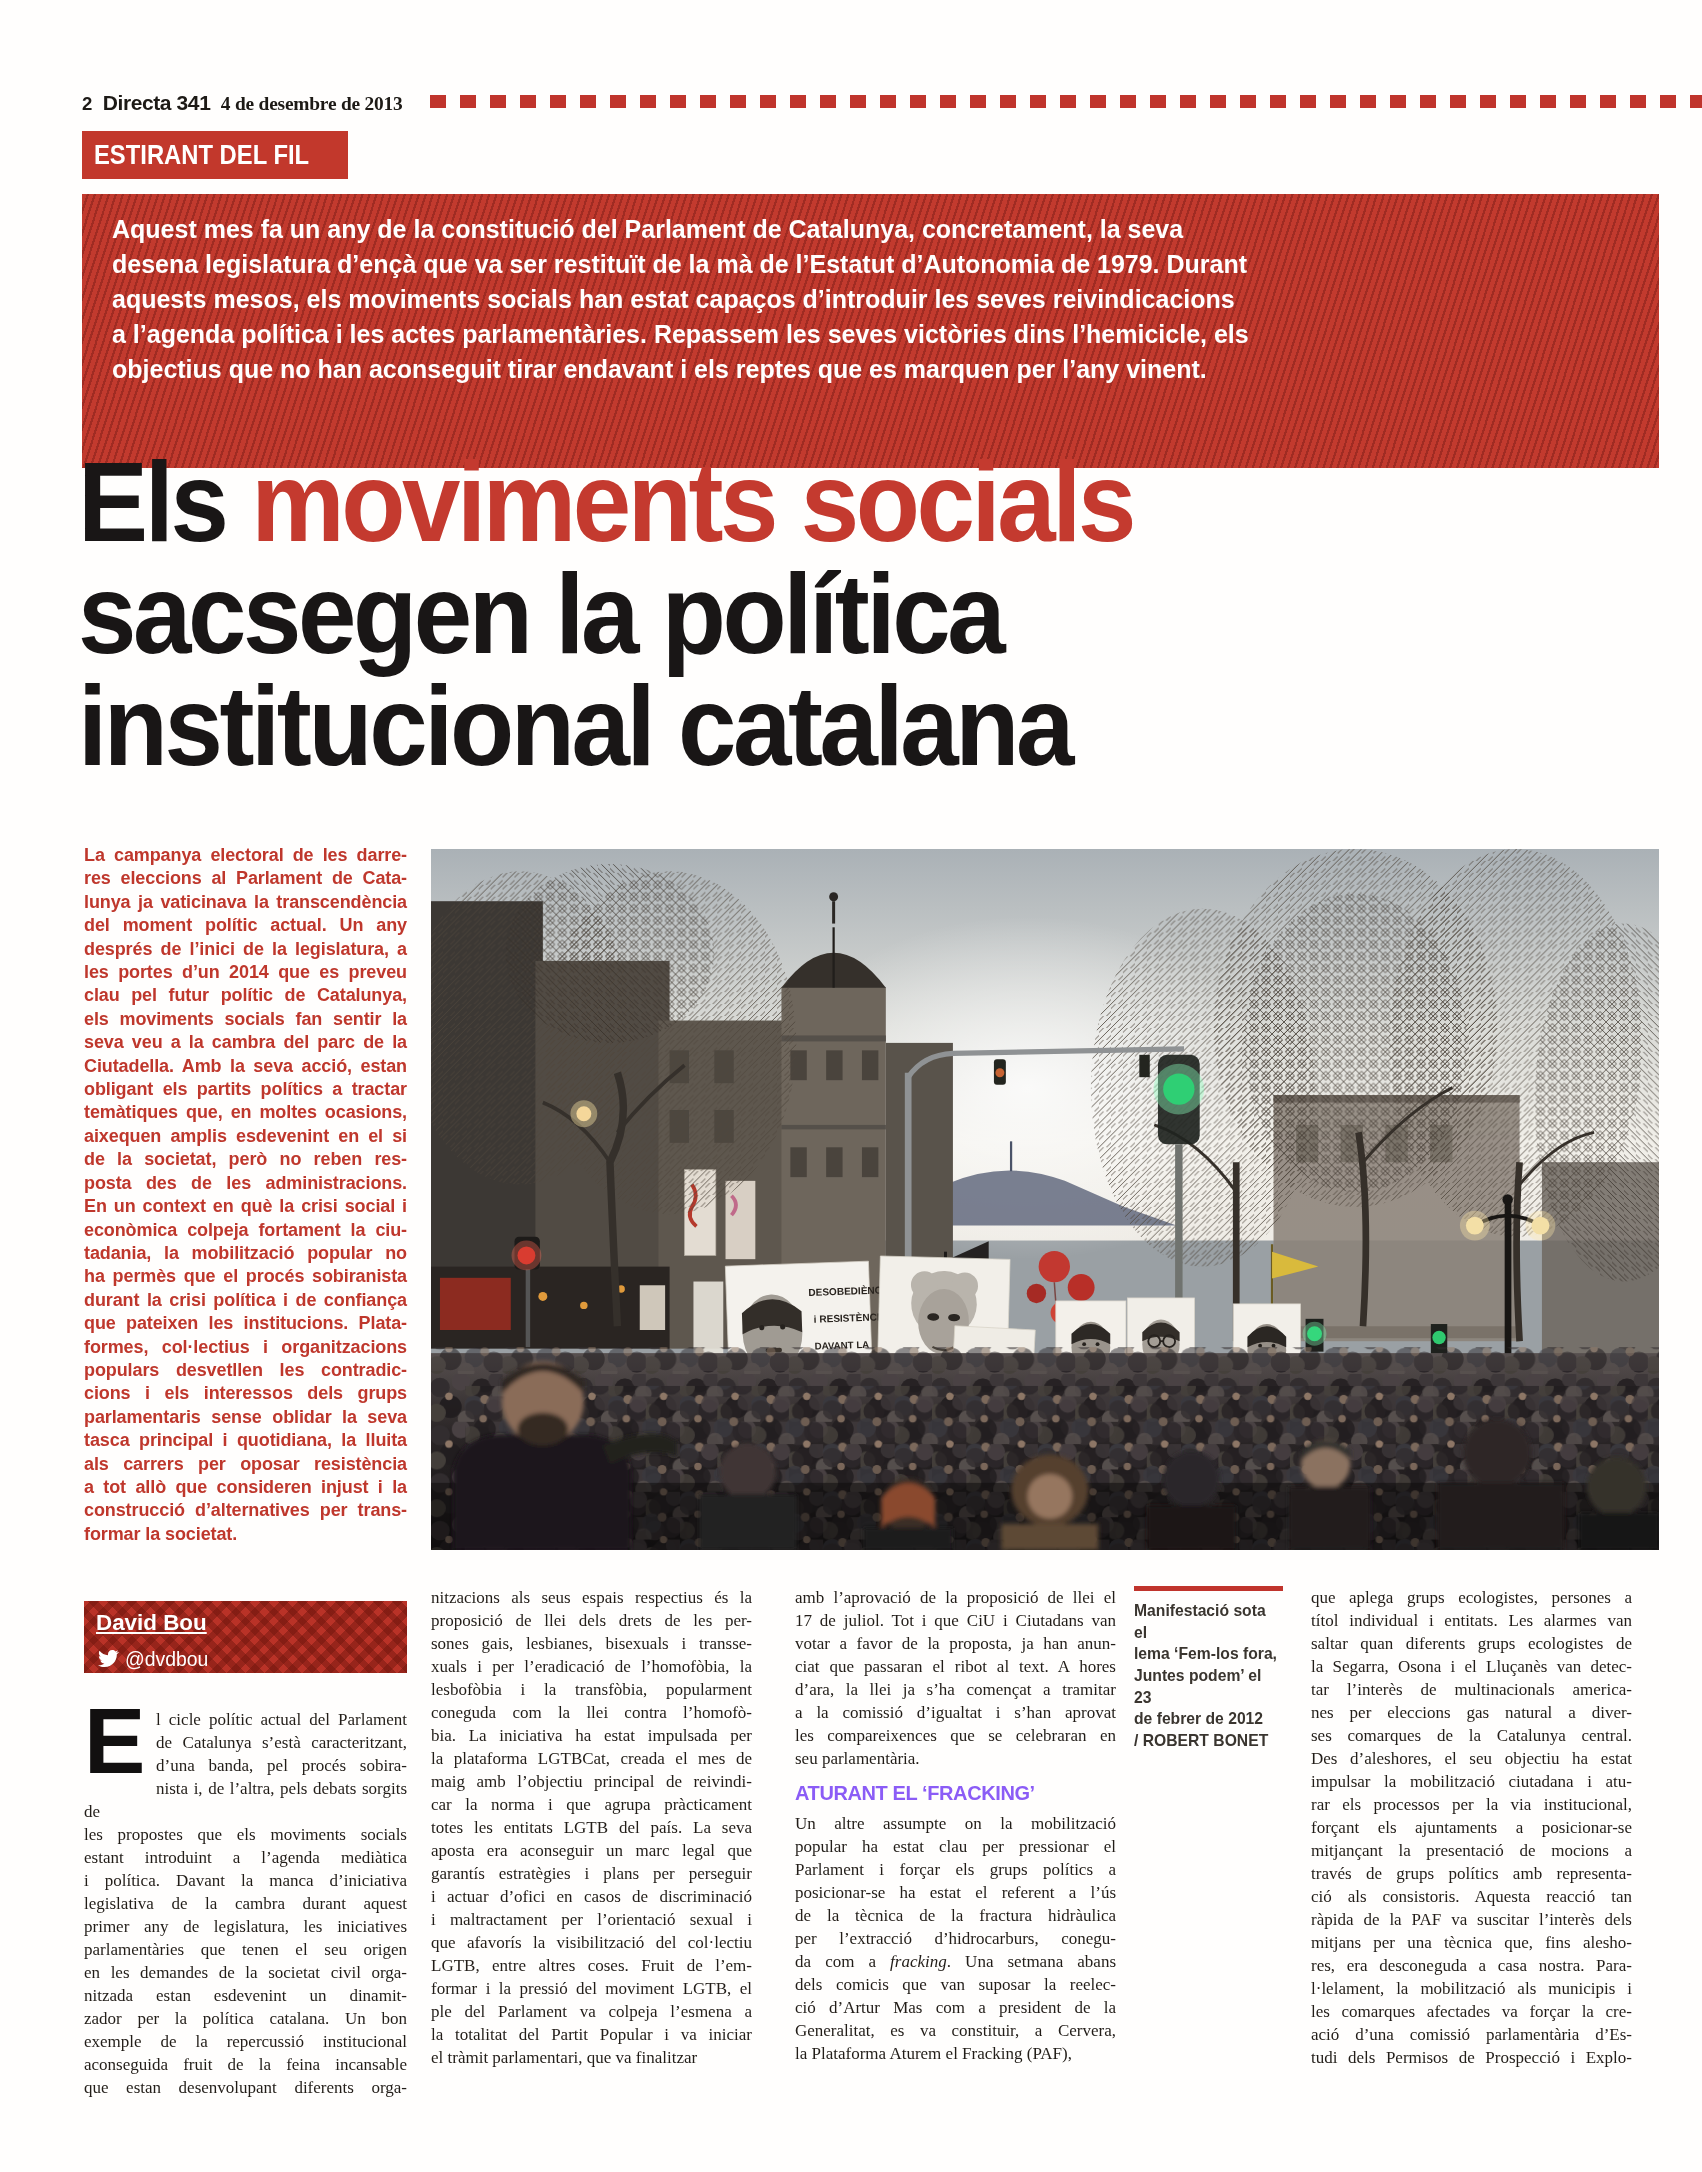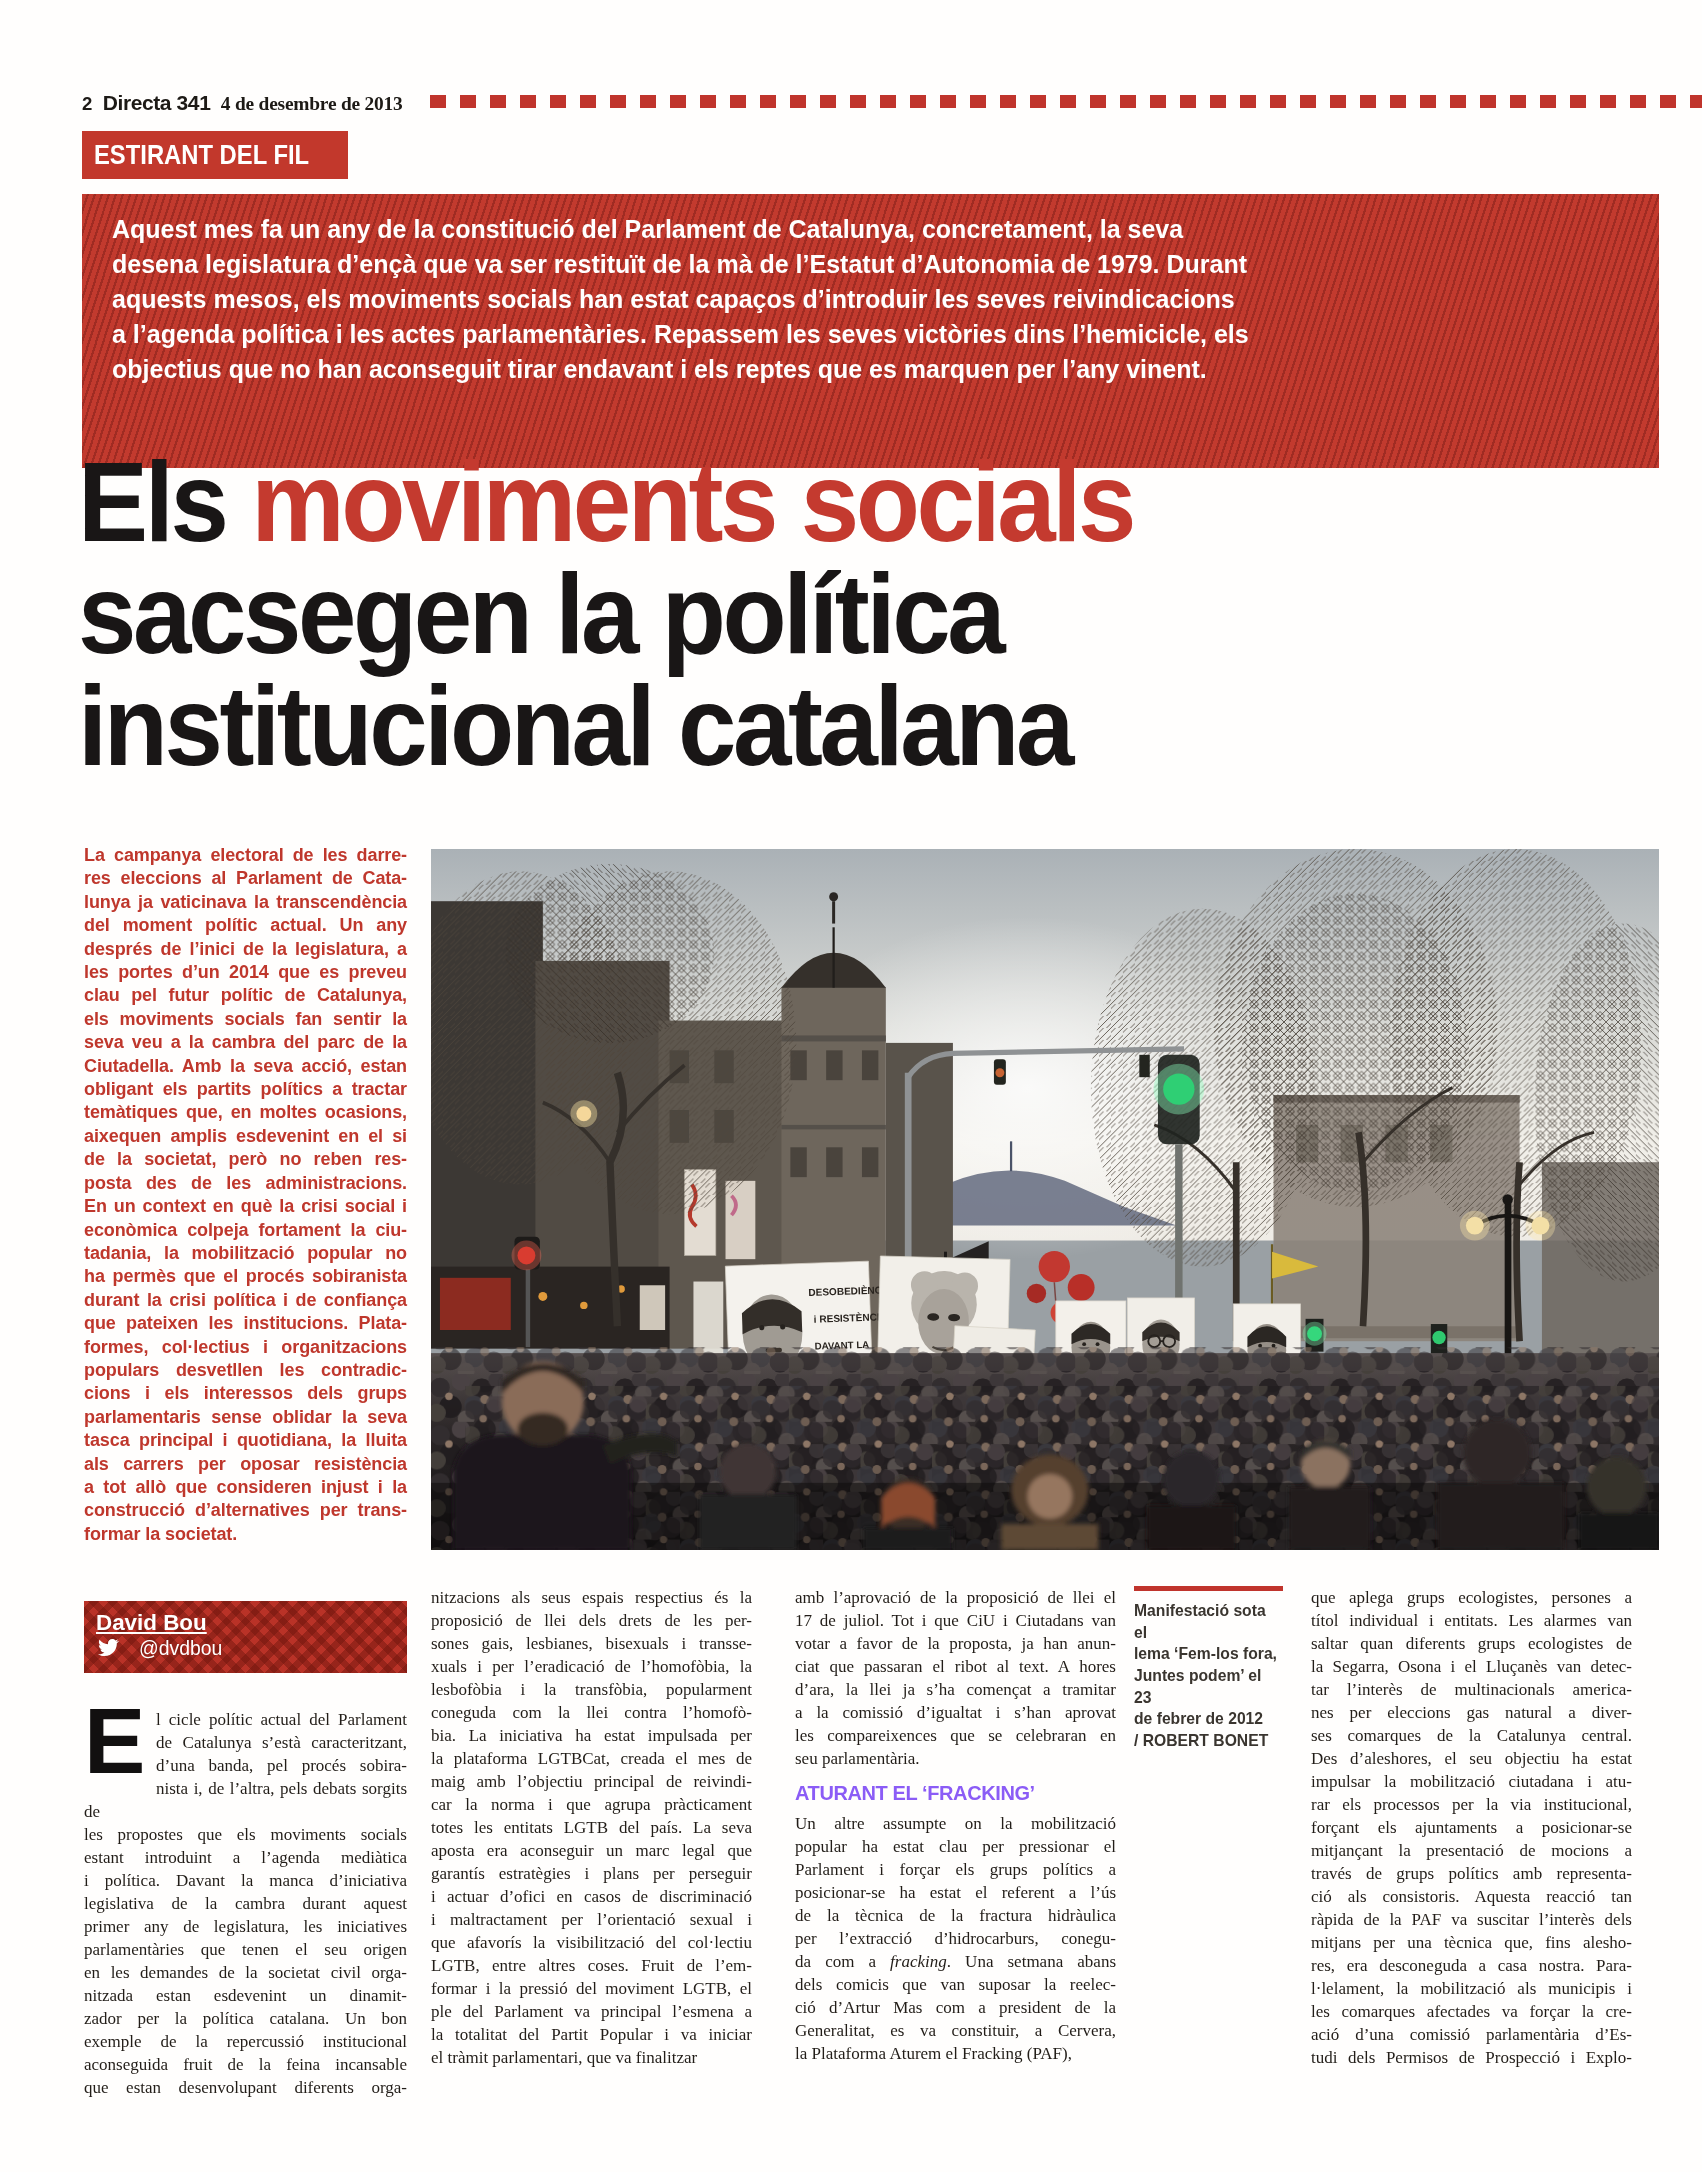--- a/index.html
+++ b/index.html
@@ -43,21 +43,21 @@
   .caption{position:absolute;left:1134px;top:1586px;width:149px;}
   .caption-bar{width:149px;height:4.5px;background:#c0342c;margin-bottom:9.7px;}
   .caption-text{font:bold 15.7px/21.6px "Liberation Sans",sans-serif;color:#3a352f;white-space:pre-line;}
 
   
   .byline{position:absolute;left:84px;top:1601px;width:323px;height:72px;box-sizing:border-box;
           background-color:#b93227;color:#fff;padding:9.7px 12px;
           background-image:repeating-linear-gradient(45deg,rgba(110,20,12,.45) 0 6.7px,transparent 6.7px 13.4px),
                            repeating-linear-gradient(-45deg,rgba(110,20,12,.45) 0 6.7px,transparent 6.7px 13.4px);}
   .byline .author{font:bold 22.4px/24px "Liberation Sans",sans-serif;text-decoration:underline;}
-  .byline .handle{display:flex;align-items:flex-start;gap:18px;margin-top:2px;font:19.4px/22.4px "Liberation Sans",sans-serif;}
+  .byline .handle{display:flex;align-items:flex-start;gap:4px;margin-top:13px;font:19.4px/22.4px "Liberation Sans",sans-serif;}
 
   
   .col{position:absolute;width:321px;font:17px/23px "Liberation Serif",serif;color:#221d18;}
   #col1{left:84px;top:1708px;width:323px;}
   #col2{left:431px;top:1586px;}
   #col3{left:795px;top:1586px;}
   #col4{left:1311px;top:1586px;}
   .ln{text-align:justify;text-align-last:justify;}
   .ln.short{text-align-last:left;}
   .ln em{font-style:italic;}
@@ -422,21 +422,21 @@
         <div class="ln">maig amb l’objectiu principal de reivindi-</div>
         <div class="ln">car la norma i que agrupa pràcticament</div>
         <div class="ln">totes les entitats LGTB del país. La seva</div>
         <div class="ln">aposta era aconseguir un marc legal que</div>
         <div class="ln">garantís estratègies i plans per perseguir</div>
         <div class="ln">i actuar d’ofici en casos de discriminació</div>
         <div class="ln">i maltractament per l’orientació sexual i</div>
         <div class="ln">que afavorís la visibilització del col·lectiu</div>
         <div class="ln">LGTB, entre altres coses. Fruit de l’em-</div>
         <div class="ln">formar i la pressió del moviment LGTB, el</div>
-        <div class="ln">ple del Parlament va principal l’esmena a</div>
+        <div class="ln">ple del Parlament va colpeja l’esmena a</div>
         <div class="ln">la totalitat del Partit Popular i va iniciar</div>
         <div class="ln short">el tràmit parlamentari, que va finalitzar</div>
       </div>
   </div>
 
   <div class="col" id="col3">
     <div>
         <div class="ln">amb l’aprovació de la proposició de llei el</div>
         <div class="ln">17 de juliol. Tot i que CiU i Ciutadans van</div>
         <div class="ln">votar a favor de la proposta, ja han anun-</div>

